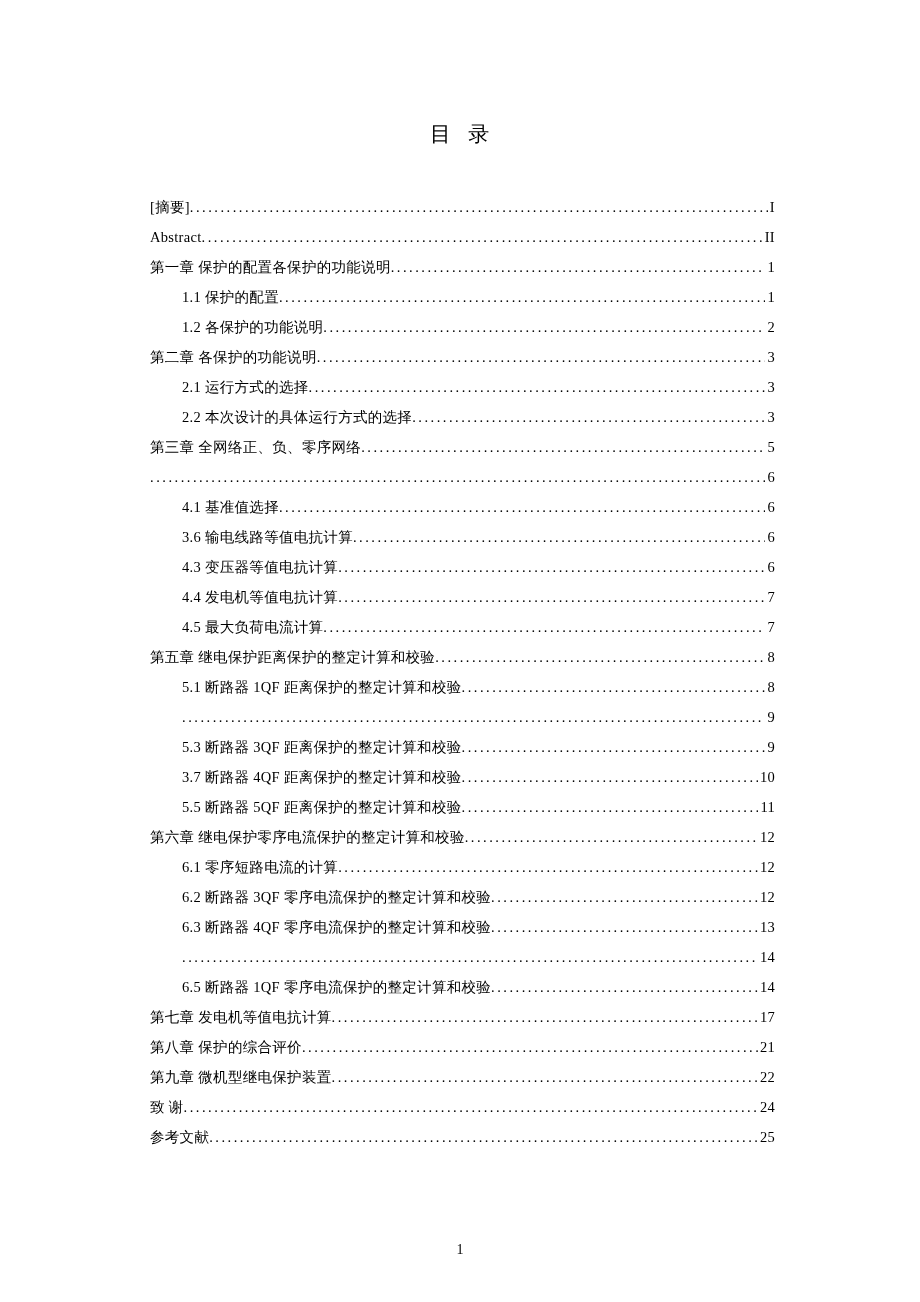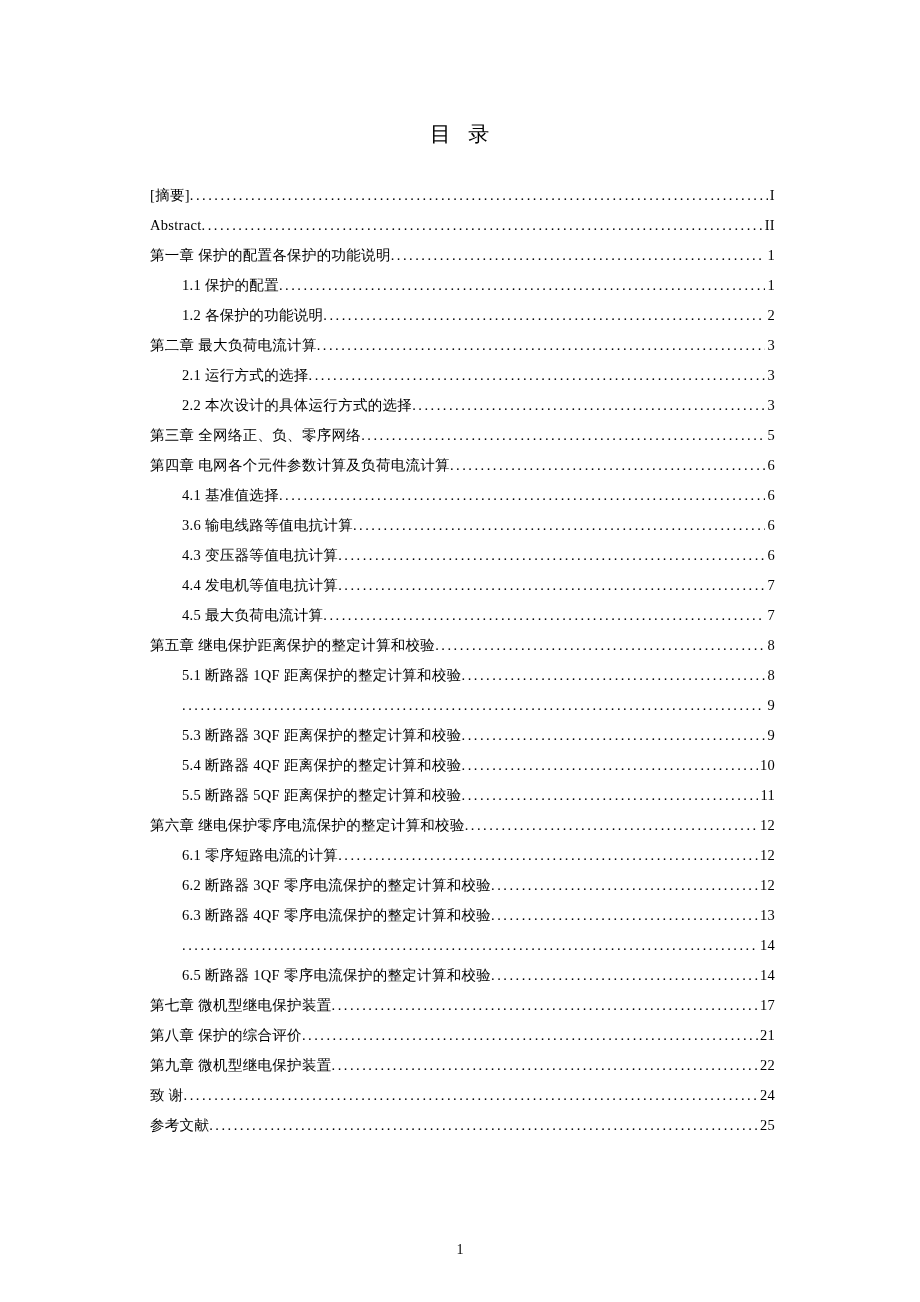--- a/index.html
+++ b/index.html
@@ -10,21 +10,21 @@
       font-family: "SimSun", "宋体", serif;
       position: relative;
     }
     .page {
       padding: 120px 145px 60px 150px;
     }
     .title {
       text-align: center;
       font-size: 21px;
       letter-spacing: 6px;
-      margin-bottom: 32px;
+      margin-bottom: 44px;
       font-weight: normal;
     }
     .toc-entry {
       display: flex;
       align-items: baseline;
       font-size: 14.5px;
       line-height: 30px;
       white-space: nowrap;
       letter-spacing: 0.3px;
     }
@@ -80,41 +80,40 @@
         <span class="label">1.1 保护的配置</span>
         <span class="leader"></span>
         <span class="pagenum">1</span>
       </div>
       <div class="toc-entry level1">
         <span class="label">1.2 各保护的功能说明</span>
         <span class="leader"></span>
         <span class="pagenum">2</span>
       </div>
       <div class="toc-entry level0">
-        <span class="label">第二章  最大负荷电流计算</span>
+        <span class="label">第二章  各保护的功能说明</span>
         <span class="leader"></span>
         <span class="pagenum">3</span>
       </div>
       <div class="toc-entry level1">
         <span class="label">2.1 运行方式的选择</span>
         <span class="leader"></span>
         <span class="pagenum">3</span>
       </div>
       <div class="toc-entry level1">
         <span class="label">2.2 本次设计的具体运行方式的选择</span>
         <span class="leader"></span>
         <span class="pagenum">3</span>
       </div>
       <div class="toc-entry level0">
         <span class="label">第三章  全网络正、负、零序网络</span>
         <span class="leader"></span>
         <span class="pagenum">5</span>
       </div>
       <div class="toc-entry level0">
-        <span class="label">第四章  电网各个元件参数计算及负荷电流计算</span>
         <span class="leader"></span>
         <span class="pagenum">6</span>
       </div>
       <div class="toc-entry level1">
         <span class="label">4.1 基准值选择</span>
         <span class="leader"></span>
         <span class="pagenum">6</span>
       </div>
       <div class="toc-entry level1">
         <span class="label">3.6 输电线路等值电抗计算</span>
@@ -149,21 +148,21 @@
       <div class="toc-entry level1">
         <span class="leader"></span>
         <span class="pagenum">9</span>
       </div>
       <div class="toc-entry level1">
         <span class="label">5.3 断路器 3QF 距离保护的整定计算和校验</span>
         <span class="leader"></span>
         <span class="pagenum">9</span>
       </div>
       <div class="toc-entry level1">
-        <span class="label">5.4 断路器 4QF 距离保护的整定计算和校验</span>
+        <span class="label">3.7 断路器 4QF 距离保护的整定计算和校验</span>
         <span class="leader"></span>
         <span class="pagenum">10</span>
       </div>
       <div class="toc-entry level1">
         <span class="label">5.5 断路器 5QF 距离保护的整定计算和校验</span>
         <span class="leader"></span>
         <span class="pagenum">11</span>
       </div>
       <div class="toc-entry level0">
         <span class="label">第六章 继电保护零序电流保护的整定计算和校验</span>
@@ -188,21 +187,21 @@
       <div class="toc-entry level1">
         <span class="leader"></span>
         <span class="pagenum">14</span>
       </div>
       <div class="toc-entry level1">
         <span class="label">6.5 断路器 1QF 零序电流保护的整定计算和校验</span>
         <span class="leader"></span>
         <span class="pagenum">14</span>
       </div>
       <div class="toc-entry level0">
-        <span class="label">第七章 微机型继电保护装置</span>
+        <span class="label">第七章 发电机等值电抗计算</span>
         <span class="leader"></span>
         <span class="pagenum">17</span>
       </div>
       <div class="toc-entry level0">
         <span class="label">第八章  保护的综合评价</span>
         <span class="leader"></span>
         <span class="pagenum">21</span>
       </div>
       <div class="toc-entry level0">
         <span class="label">第九章 微机型继电保护装置</span>

